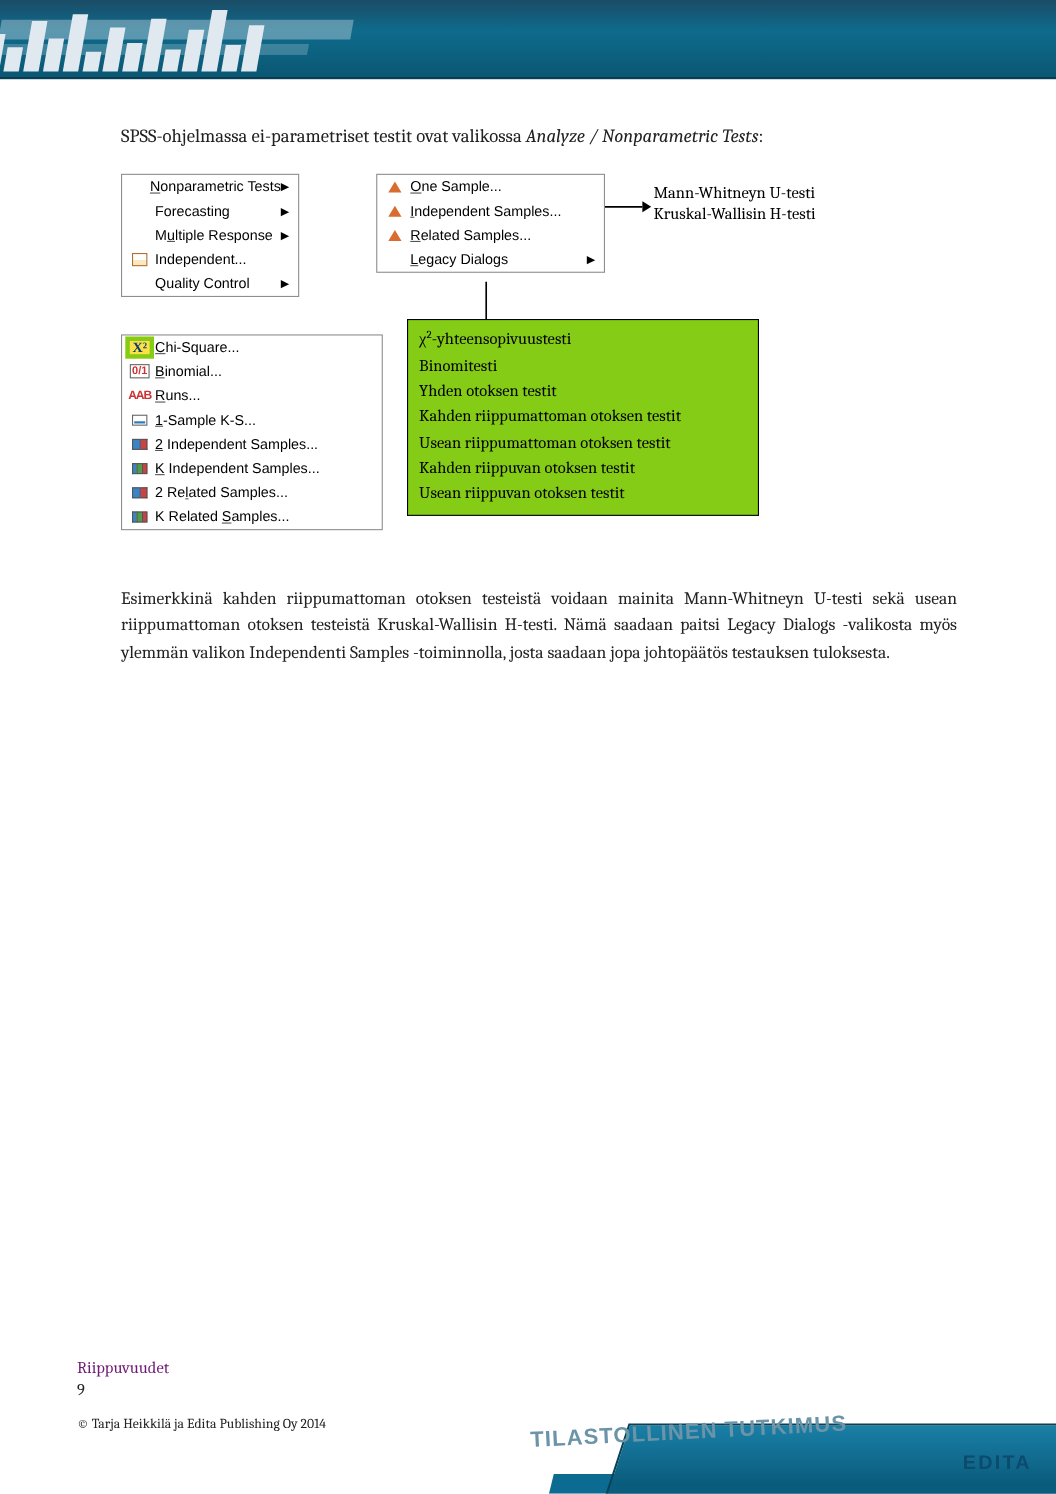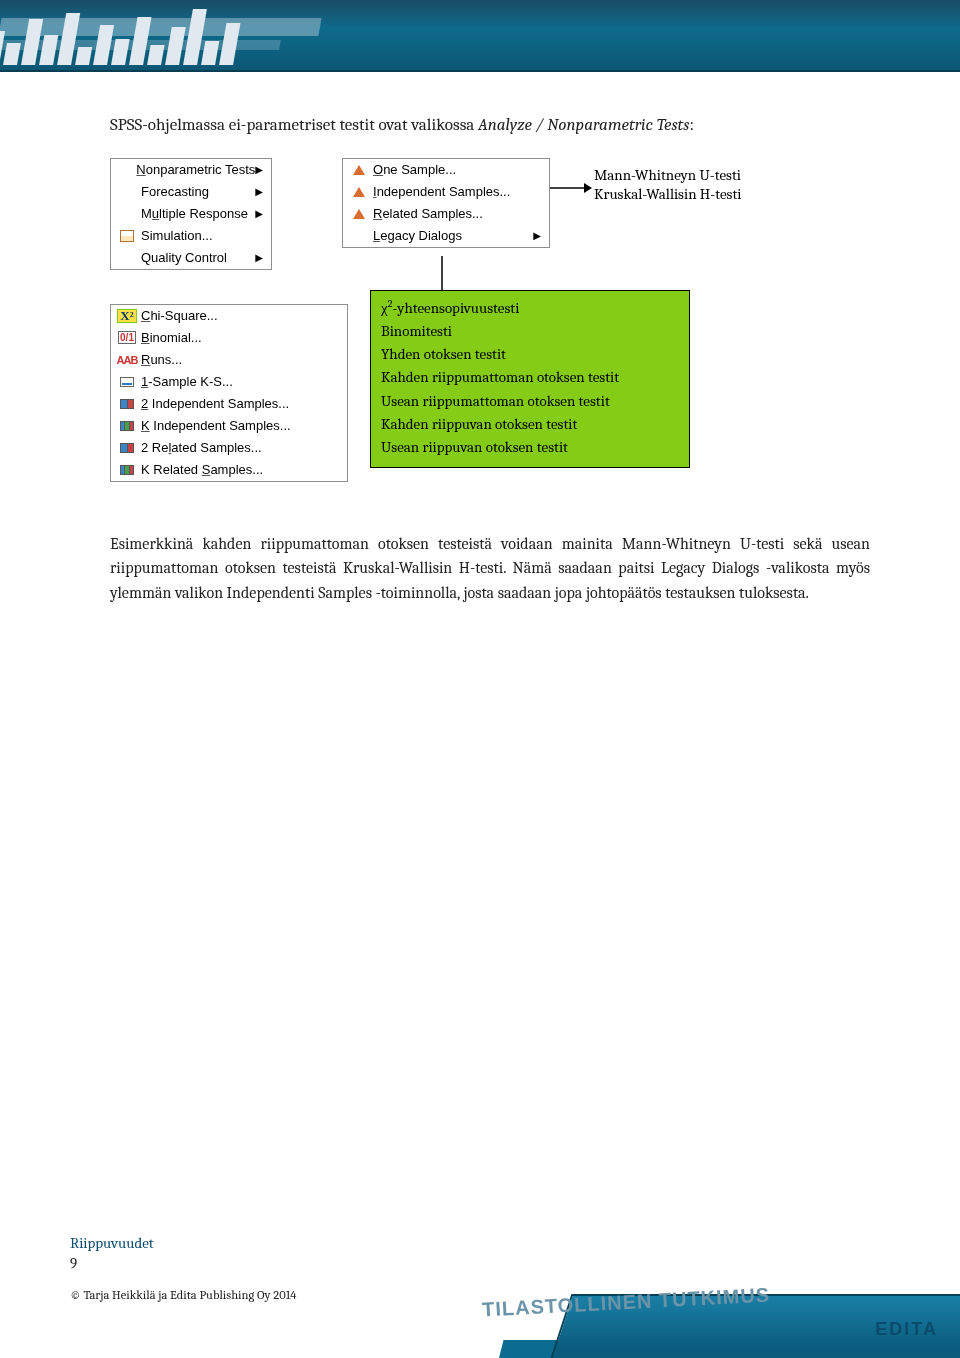--- a/index.html
+++ b/index.html
@@ -55,21 +55,21 @@
 
   .np-arrow { position:absolute; left:440px; top:30px; }
   .np-arrow svg { display:block; }
   .np-label { position:absolute; left:484px; top:14px; font-family: Cambria, Georgia, serif; font-size:15px; line-height:1.3; }
 
   .down-arrow { position:absolute; left:326px; top:104px; }
   .down-arrow svg { display:block; }
 
   .panel-bottom { left: 0; top: 152px; width: 238px; }
   .panel-bottom .row { font-size:13px; }
-  .panel-bottom .icon-chi { font-weight:bold; font-family: "Times New Roman", serif; color:#0a3c6a; border:1px solid #84cc16; padding:0 2px; font-size:13px; line-height:12px; background:#fde047; }
+  .panel-bottom .icon-chi { font-weight:bold; font-family: "Times New Roman", serif; color:#0a3c6a; border:4px solid #84cc16; padding:0 2px; font-size:13px; line-height:12px; background:#fde047; }
   .panel-bottom .icon-bin { font-size:10px; color:#cc3333; border:1px solid #666; padding:0 1px; font-weight:bold; }
   .panel-bottom .icon-runs { font-size:11px; color:#cc3333; font-weight:bold; letter-spacing:-1px; }
   .panel-bottom .icon-line { width:14px; height:10px; border:1px solid #666; background:#fff; position:relative; }
   .panel-bottom .icon-line::before { content:""; position:absolute; left:1px; right:1px; top:5px; height:2px; background:#2a7abf; }
   .panel-bottom .icon-2box { width:14px; height:10px; display:flex; }
   .panel-bottom .icon-2box span:first-child { flex:1; background:#3a85c7; border:1px solid #555;}
   .panel-bottom .icon-2box span:last-child { flex:1; background:#c84444; border:1px solid #555; border-left:none;}
   .panel-bottom .icon-kbox { width:14px; height:10px; display:flex; }
   .panel-bottom .icon-kbox span { flex:1; border:1px solid #555; border-right:none;}
   .panel-bottom .icon-kbox span:nth-child(1){background:#3a85c7;}
@@ -89,21 +89,21 @@
   
   p.body { font-family: Cambria, Georgia, serif; font-size:16px; line-height:1.55; margin-top:6px; text-align: justify;}
 
   
   .bottom-area {
     position:absolute; left:0; right:0; bottom:0; height:150px;
   }
   .bottom-left {
     position:absolute; left:70px; bottom:56px; font-family: Cambria, Georgia, serif;
   }
-  .bottom-left .link { color:#0c4a6e; font-size:15px; }
+  .bottom-left .link { color:#701a75; font-size:15px; }
   .bottom-left .pagenum { font-size:15px; margin-top:2px; }
   .bottom-left .copy { font-size:12.5px; margin-top:16px; color:#222; }
 
   .bottom-strip {
     position:absolute; left:0; right:0; bottom:0; height:72px; overflow:hidden;
   }
   .bottom-strip .angled {
     position:absolute; right:-40px; bottom:-6px; width:440px; height:70px;
     background: linear-gradient(180deg,#1a7fa6 0%, #0a5c7c 80%);
     transform: skewX(-18deg);
@@ -170,21 +170,21 @@
       </div>
       <div class="row">
         <span class="icon-cell"></span>
         <span>M<span class="underline-acc">u</span>ltiple Response</span>
         <span class="sub-arrow">▶</span>
       </div>
       <div class="row">
         <span class="icon-cell">
             <span class="icon-table"></span>
           </span>
-        <span>Simulation...</span>
+        <span>Independent...</span>
       </div>
       <div class="row">
         <span class="icon-cell"></span>
         <span>Quality Control</span>
         <span class="sub-arrow">▶</span>
       </div>
     </div>
 
     <div class="menu-panel panel-right">
       <div class="row">

